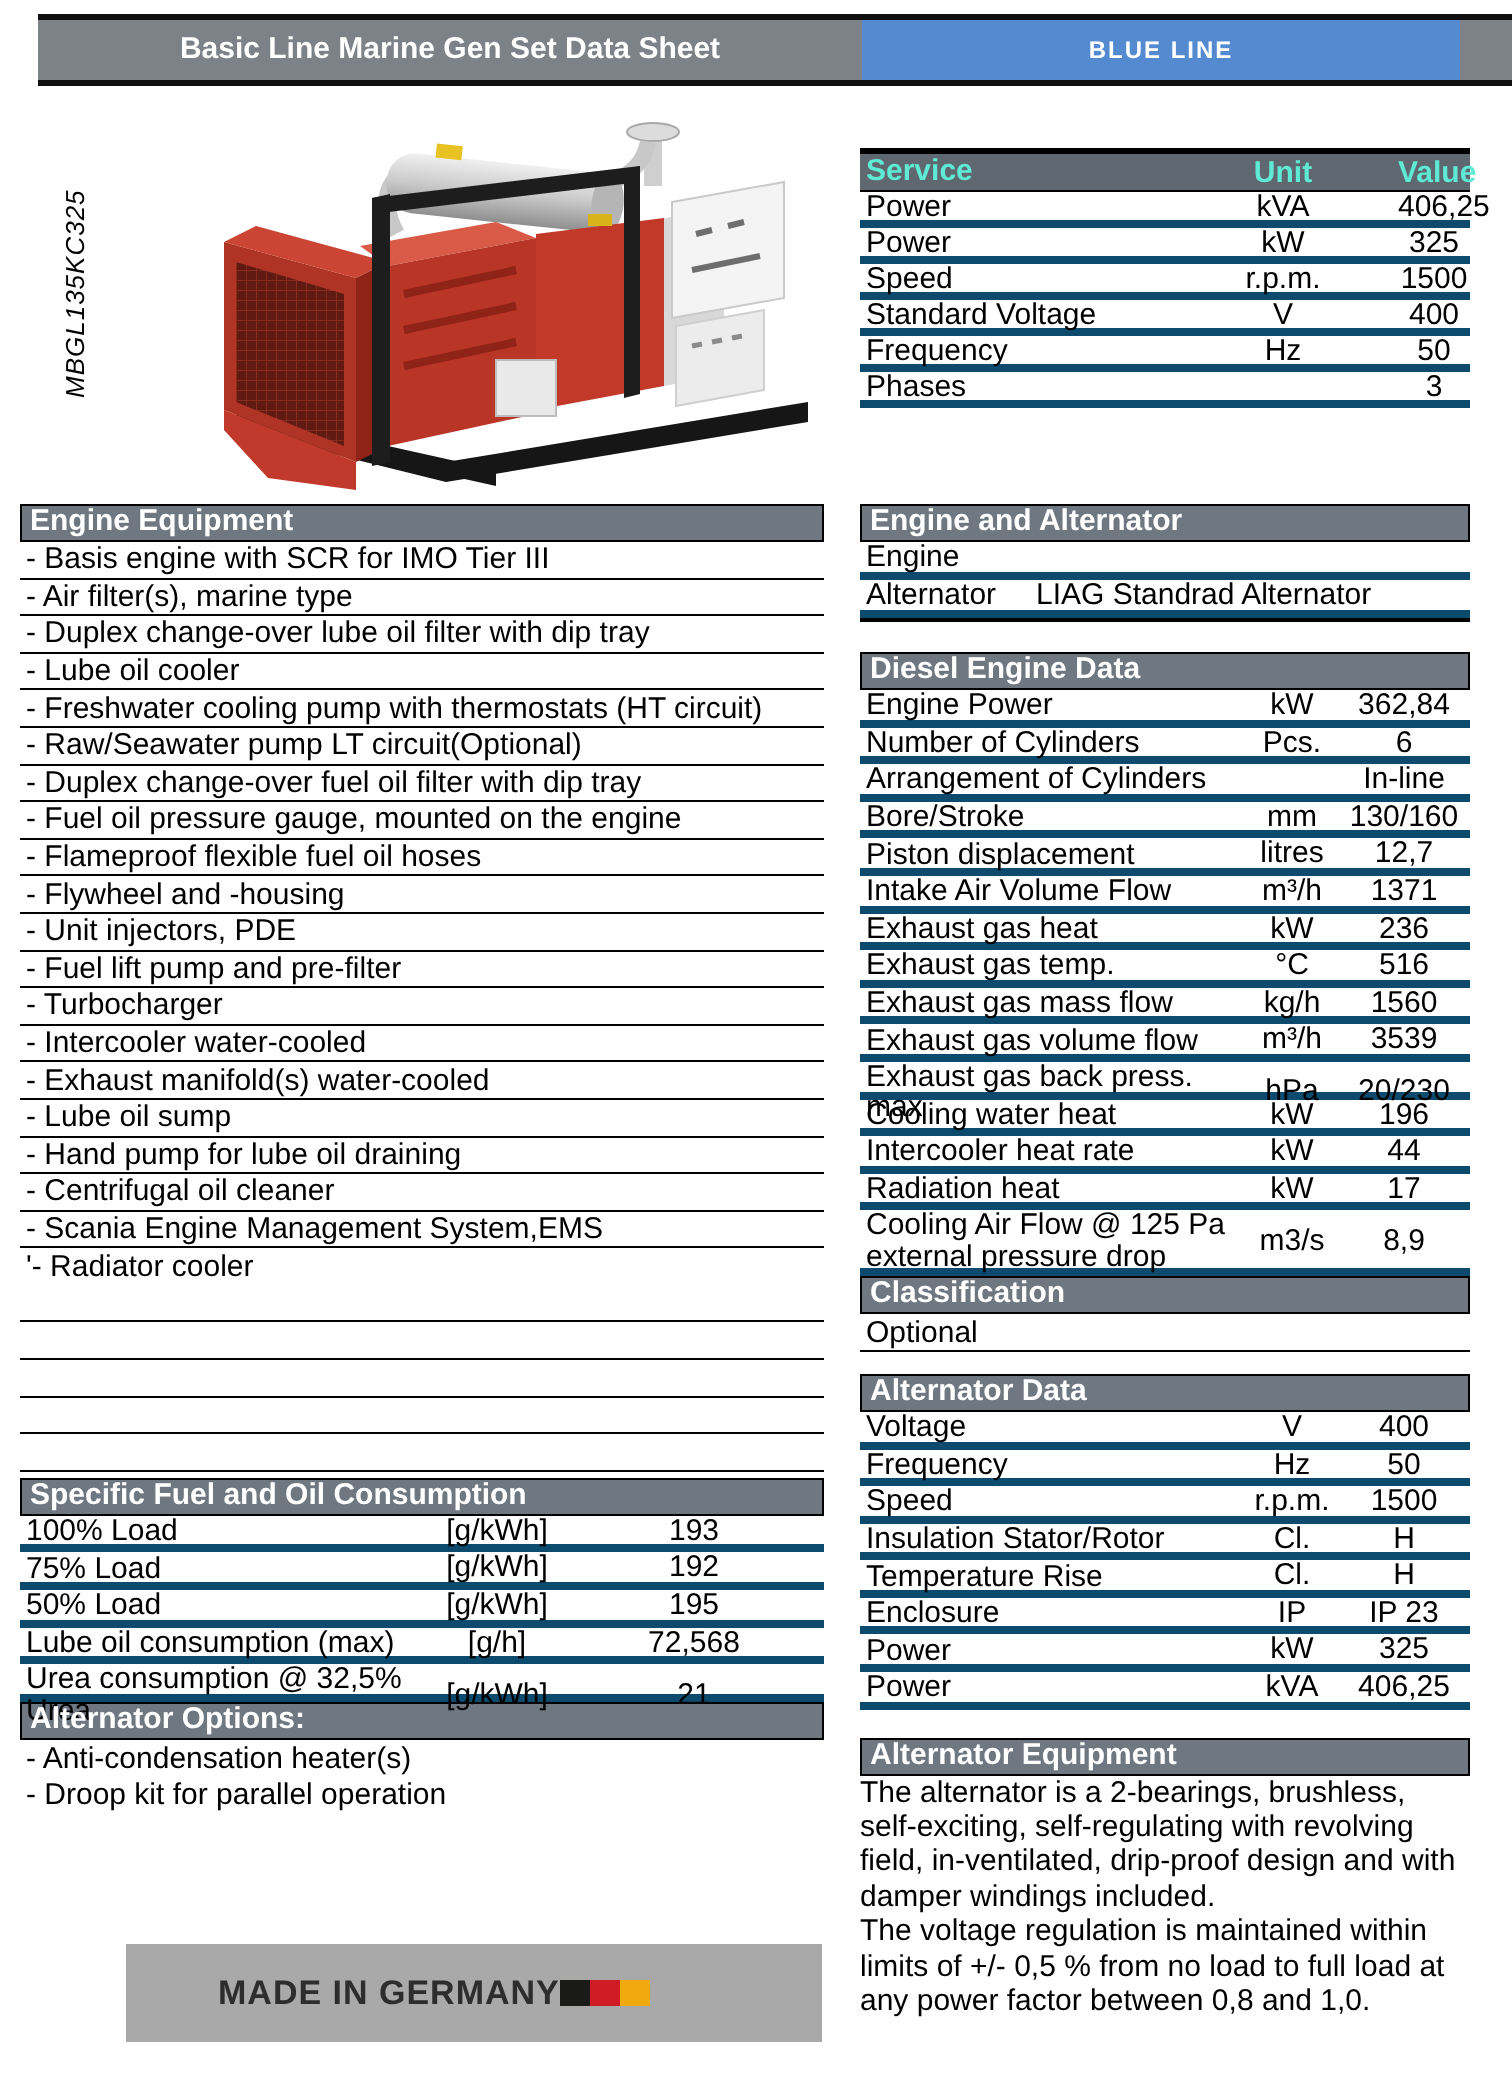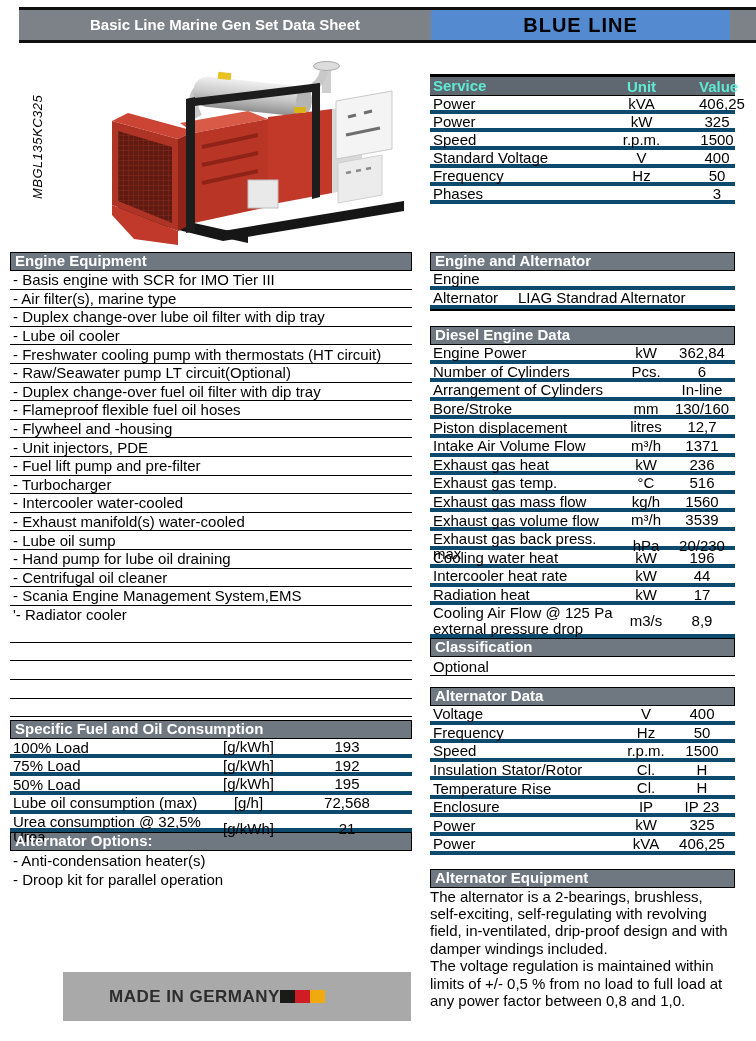--- a/index.html
+++ b/index.html
@@ -6,21 +6,21 @@
   .page { position:relative; width:756px; height:1041px; background:#fff;
           font-family:"Liberation Sans", sans-serif; color:#000; overflow:hidden; }
 
   
   .topbar { position:absolute; left:19px; top:7px; width:740px; height:30px;
             background:var(--top-bar-bg,#7c8287); border-top:3px solid #101010; border-bottom:3px solid #101010; }
   .topbar-title { position:absolute; left:0; top:0; width:412px; height:30px; line-height:30px;
                   text-align:center; color:#fff; font-weight:bold; font-size:15px; }
   .brandbox { position:absolute; left:412px; top:0; width:299px; height:30px;
               background:var(--brand-blue,#548bd0); text-align:center; line-height:30px; }
-  .brandbox span { color:#000000; font-weight:bold; font-size:20px; letter-spacing:1px; }
+  .brandbox span { color:#ffffff; font-weight:bold; font-size:12px; letter-spacing:1px; }
 
   .model-vertical { position:absolute; left:-10px; top:143px; width:96px; height:16px;
                     transform:rotate(-90deg); font-style:italic; font-size:13px; letter-spacing:0.5px;
                     text-align:center; white-space:nowrap; }
 
   .genset { position:absolute; left:98px; top:55px; }
 
   
   .sechead { background:var(--section-header-bg,#6f7780); border:1px solid #000; color:#fff;
              font-weight:bold; font-size:15px; height:19px; line-height:16px; padding-left:4px;
@@ -171,20 +171,21 @@
   <div class="col-left">
     <div class="sechead">Engine Equipment</div>
     <div>
         <div class="equip-row">- Basis engine with SCR for IMO Tier III</div>
         <div class="equip-row">- Air filter(s), marine type</div>
         <div class="equip-row">- Duplex change-over lube oil filter with dip tray</div>
         <div class="equip-row">- Lube oil cooler</div>
         <div class="equip-row">- Freshwater cooling pump with thermostats (HT circuit)</div>
         <div class="equip-row">- Raw/Seawater pump LT circuit(Optional)</div>
         <div class="equip-row">- Duplex change-over fuel oil filter with dip tray</div>
+        <div class="equip-row">- Fuel oil pressure gauge, mounted on the engine</div>
         <div class="equip-row">- Flameproof flexible fuel oil hoses</div>
         <div class="equip-row">- Flywheel and -housing</div>
         <div class="equip-row">- Unit injectors, PDE</div>
         <div class="equip-row">- Fuel lift pump and pre-filter</div>
         <div class="equip-row">- Turbocharger</div>
         <div class="equip-row">- Intercooler water-cooled</div>
         <div class="equip-row">- Exhaust manifold(s) water-cooled</div>
         <div class="equip-row">- Lube oil sump</div>
         <div class="equip-row">- Hand pump for lube oil draining</div>
         <div class="equip-row">- Centrifugal oil cleaner</div>

